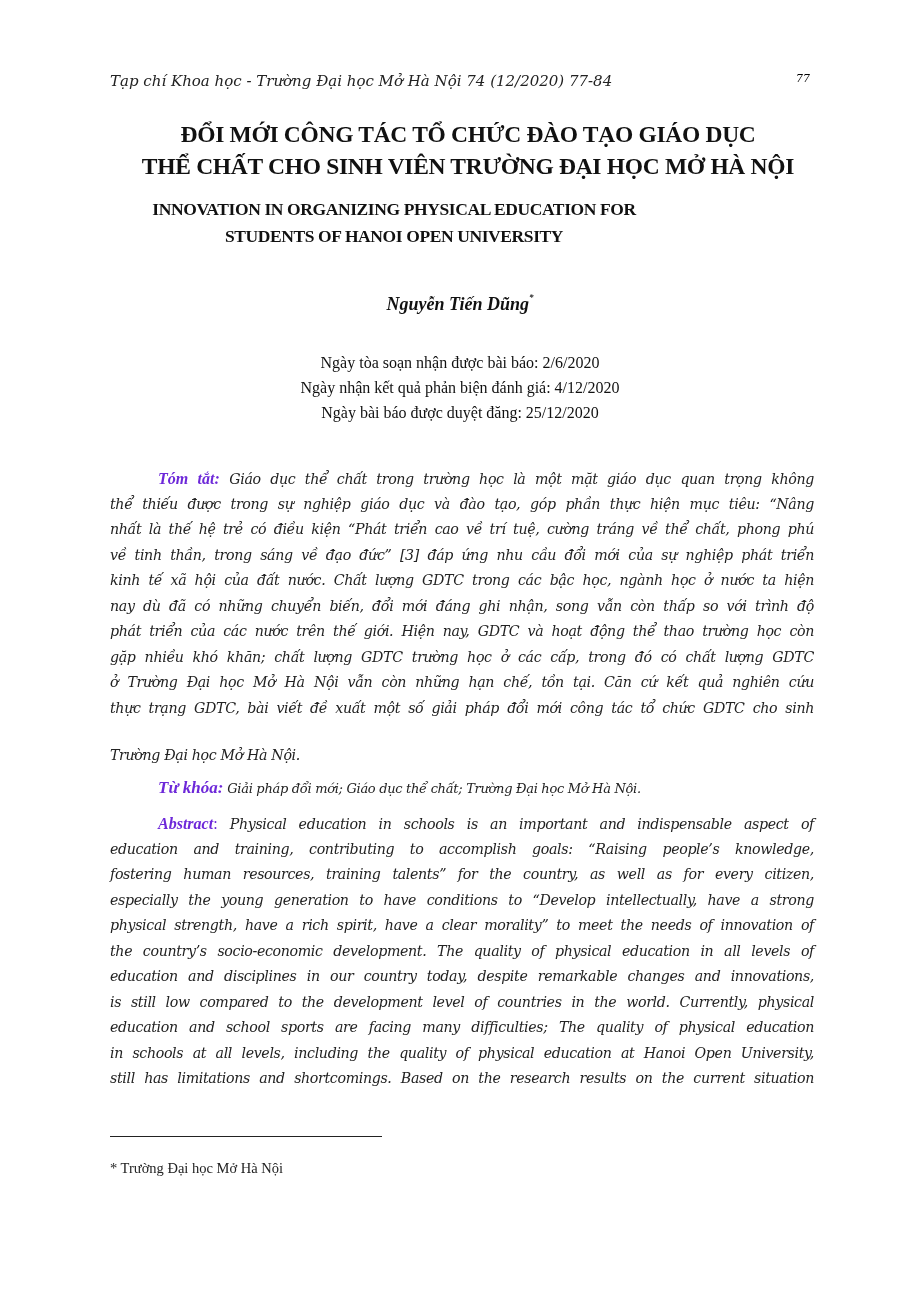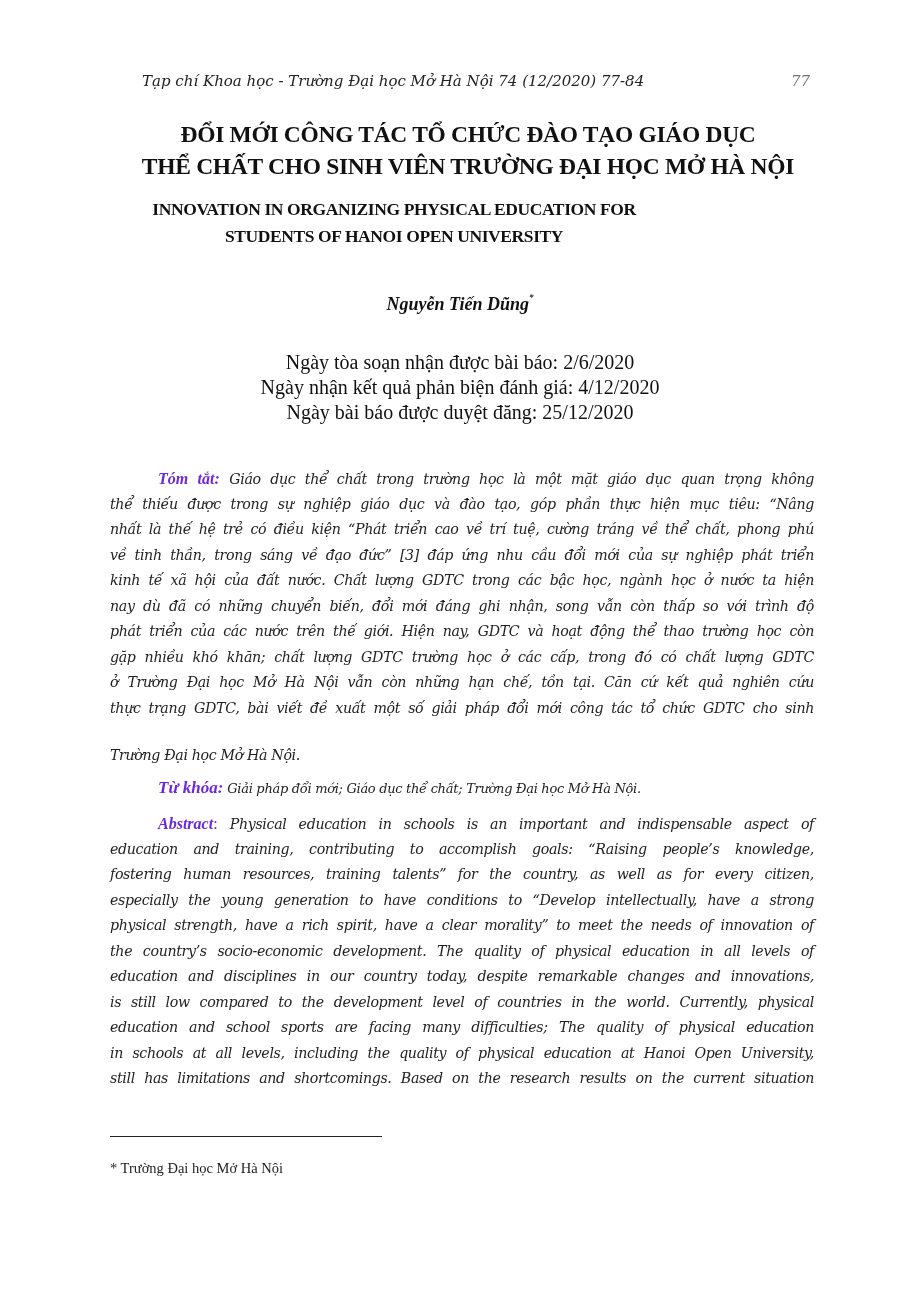--- a/index.html
+++ b/index.html
@@ -1,43 +1,43 @@
 <!DOCTYPE html>
 <html><head>
 <meta charset="utf-8">
 <style>
   html, body { margin: 0; padding: 0; background: #ffffff; }
   body { width: 920px; height: 1311px; position: relative; overflow: hidden; color: #111; }
   .page { position: absolute; left: 0; top: 0; width: 920px; height: 1311px; background: #fff; }
   .running-head {
     position: absolute; left: 110px; top: 72px; width: 700px;
-    font-family: "DejaVu Serif", serif; font-style: italic; font-size: 15px; color: #222; margin-left: 32px;
+    font-family: "DejaVu Serif", serif; font-style: italic; font-size: 15px; color: #222;
   }
   .page-num {
     position: absolute; right: 110px; top: 72px;
-    font-family: "DejaVu Serif", serif; font-style: italic; font-size: 15px; color: #737373;
+    font-family: "DejaVu Serif", serif; font-style: italic; font-size: 11px; color: #000000;
   }
   .title-vi {
     position: absolute; left: 8px; width: 920px; top: 118px; text-align: center;
     font-family: "Liberation Serif", serif; font-weight: bold; font-size: 23.5px; line-height: 32px;
     letter-spacing: -0.3px;
   }
   .title-en {
     position: absolute; left: 0; width: 788px; top: 196px; text-align: center;
     font-family: "Liberation Serif", serif; font-weight: bold; font-size: 17.5px; line-height: 27px;
     letter-spacing: -0.4px;
   }
   .author {
     position: absolute; left: 0; width: 920px; top: 292px; text-align: center;
     font-family: "Liberation Serif", serif; font-weight: bold; font-style: italic; font-size: 18px;
   }
   .author sup { font-size: 9px; vertical-align: 10px; }
   .dates {
     position: absolute; left: 0; width: 920px; top: 350px; text-align: center;
-    font-family: "Liberation Serif", serif; font-size: 20px; line-height: 25px;
+    font-family: "Liberation Serif", serif; font-size: 16px; line-height: 25px;
   }
   .para {
     position: absolute; left: 110px; width: 704px;
     font-family: "DejaVu Serif", serif; font-style: italic; font-size: 14.2px; color: #222;
     letter-spacing: -0.35px;
   }
   .para .line { display: block; height: 25.5px; line-height: 25.5px; white-space: nowrap; text-align: justify; text-align-last: justify; }
   .para .line.last { text-align-last: left; margin-top: 22px; }
   .para .first { padding-left: 48px; }
   .lead {

